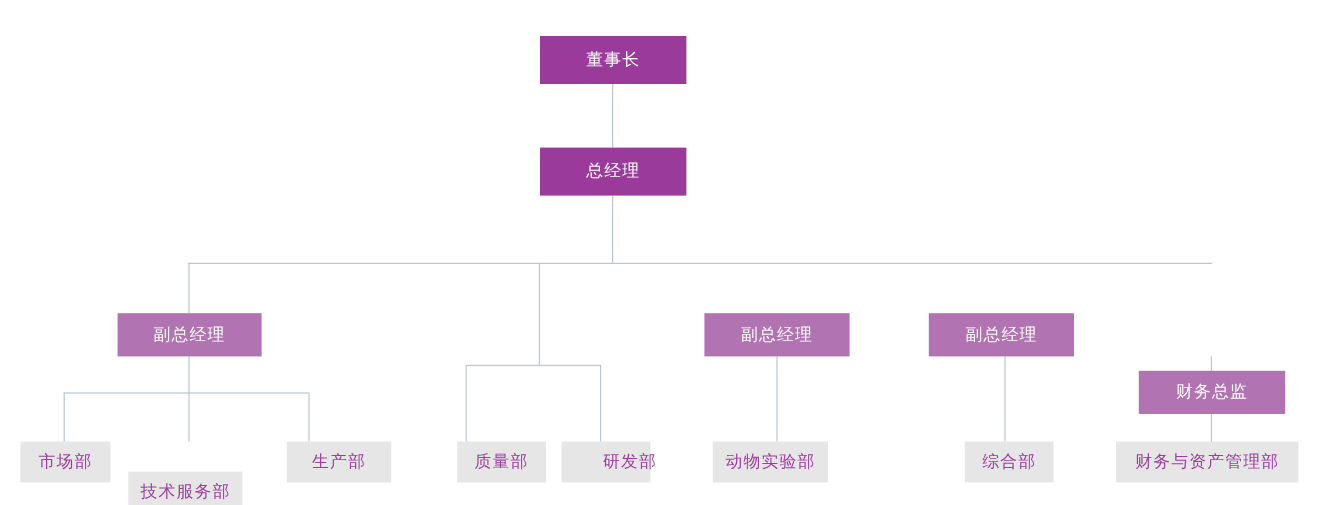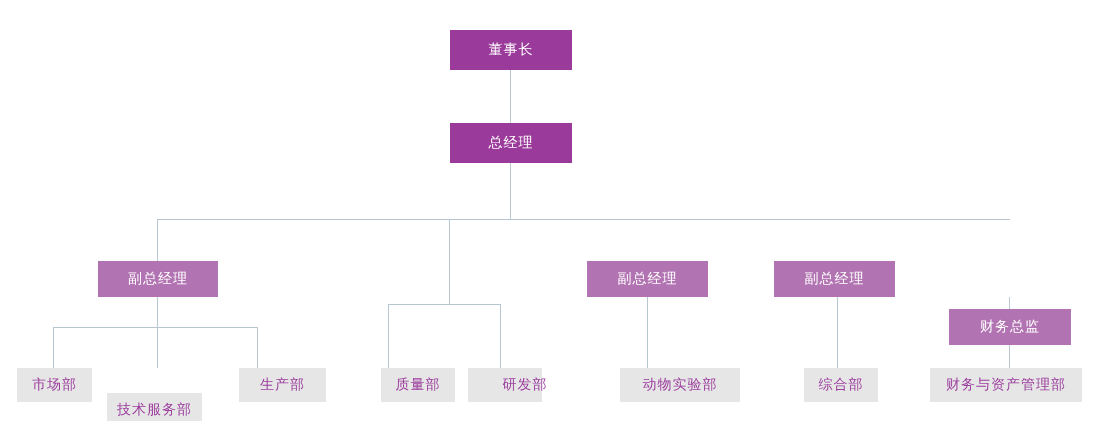--- a/index.html
+++ b/index.html
@@ -65,16 +65,16 @@
     <div class="node exec" style="left: 450px; top: 123px; width: 122px; height: 40px;">总经理</div>
     <div class="node manager" style="left: 98px; top: 261px; width: 120px; height: 36px;">副总经理</div>
     <div class="node manager" style="left: 587px; top: 261px; width: 121px; height: 36px;">副总经理</div>
     <div class="node manager" style="left: 774px; top: 261px; width: 121px; height: 36px;">副总经理</div>
     <div class="node manager" style="left: 949px; top: 261px; width: 122px; height: 36px; margin-top: 48px;">财务总监</div>
     <div class="node dept" style="left: 17px; top: 368px; width: 75px; height: 34px;">市场部</div>
     <div class="node dept" style="left: 107px; top: 368px; width: 95px; height: 34px; margin-top: 25px;">技术服务部</div>
     <div class="node dept" style="left: 239px; top: 368px; width: 87px; height: 34px;">生产部</div>
     <div class="node dept" style="left: 353px; top: 368px; width: 74px; height: 34px; margin-left: 28px;">质量部</div>
     <div class="node dept" style="left: 468px; top: 368px; width: 74px; height: 34px; padding-left: 40px;">研发部</div>
-    <div class="node dept" style="left: 620px; top: 368px; width: 120px; height: 34px;">动物实验部</div>
+    <div class="node dept" style="left: 594px; top: 368px; width: 96px; height: 34px;">动物实验部</div>
     <div class="node dept" style="left: 804px; top: 368px; width: 74px; height: 34px;">综合部</div>
     <div class="node dept" style="left: 930px; top: 368px; width: 152px; height: 34px;">财务与资产管理部</div>
   </div>
 
 </body></html>

